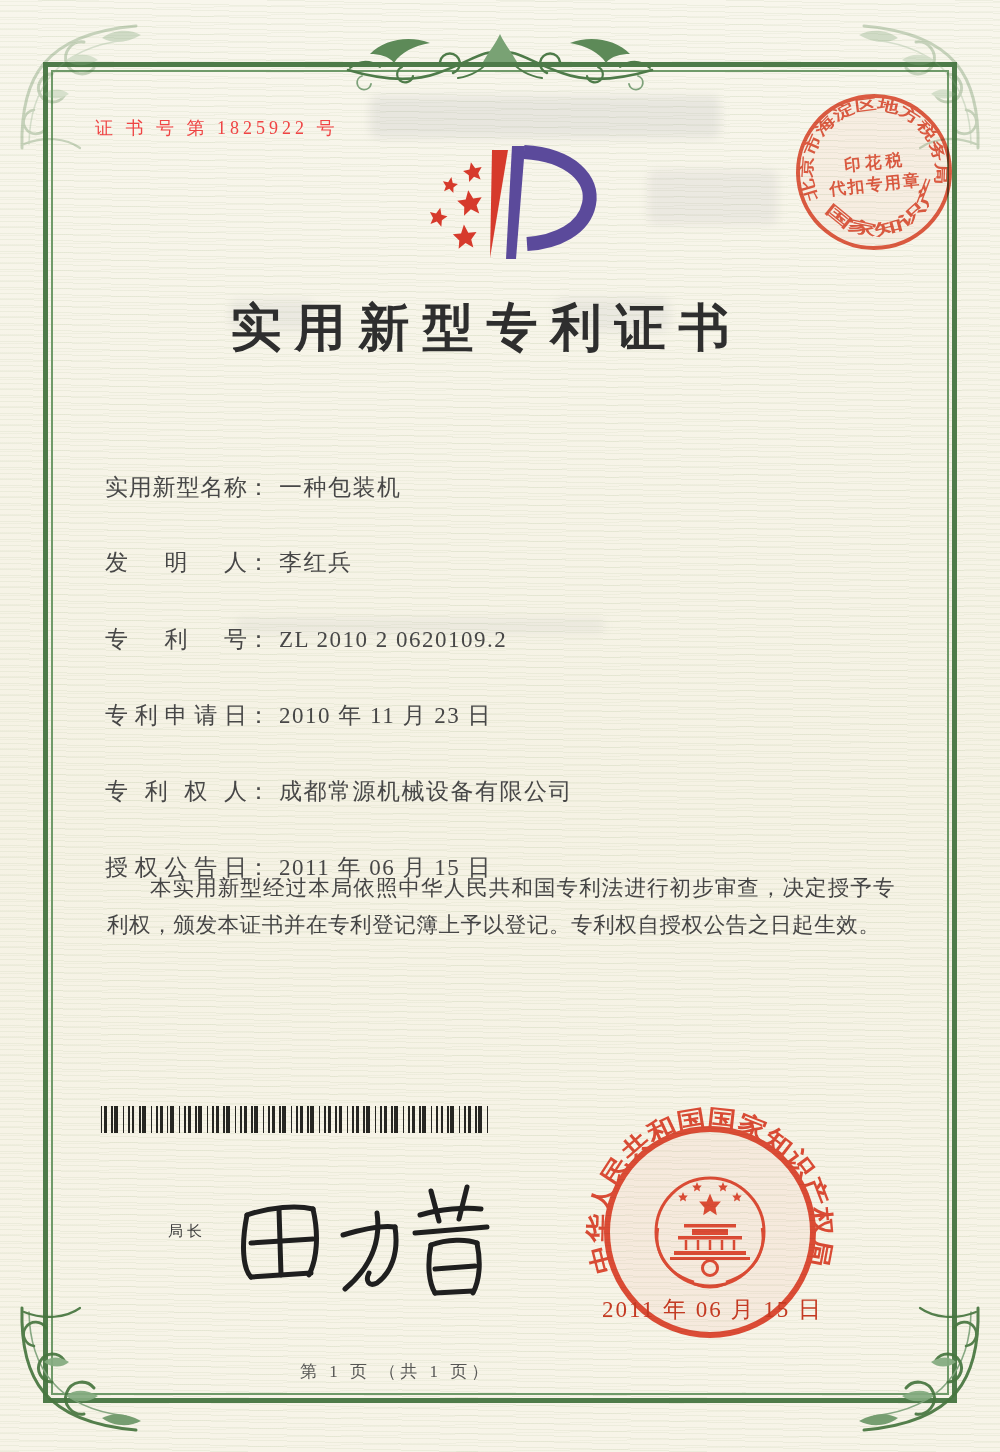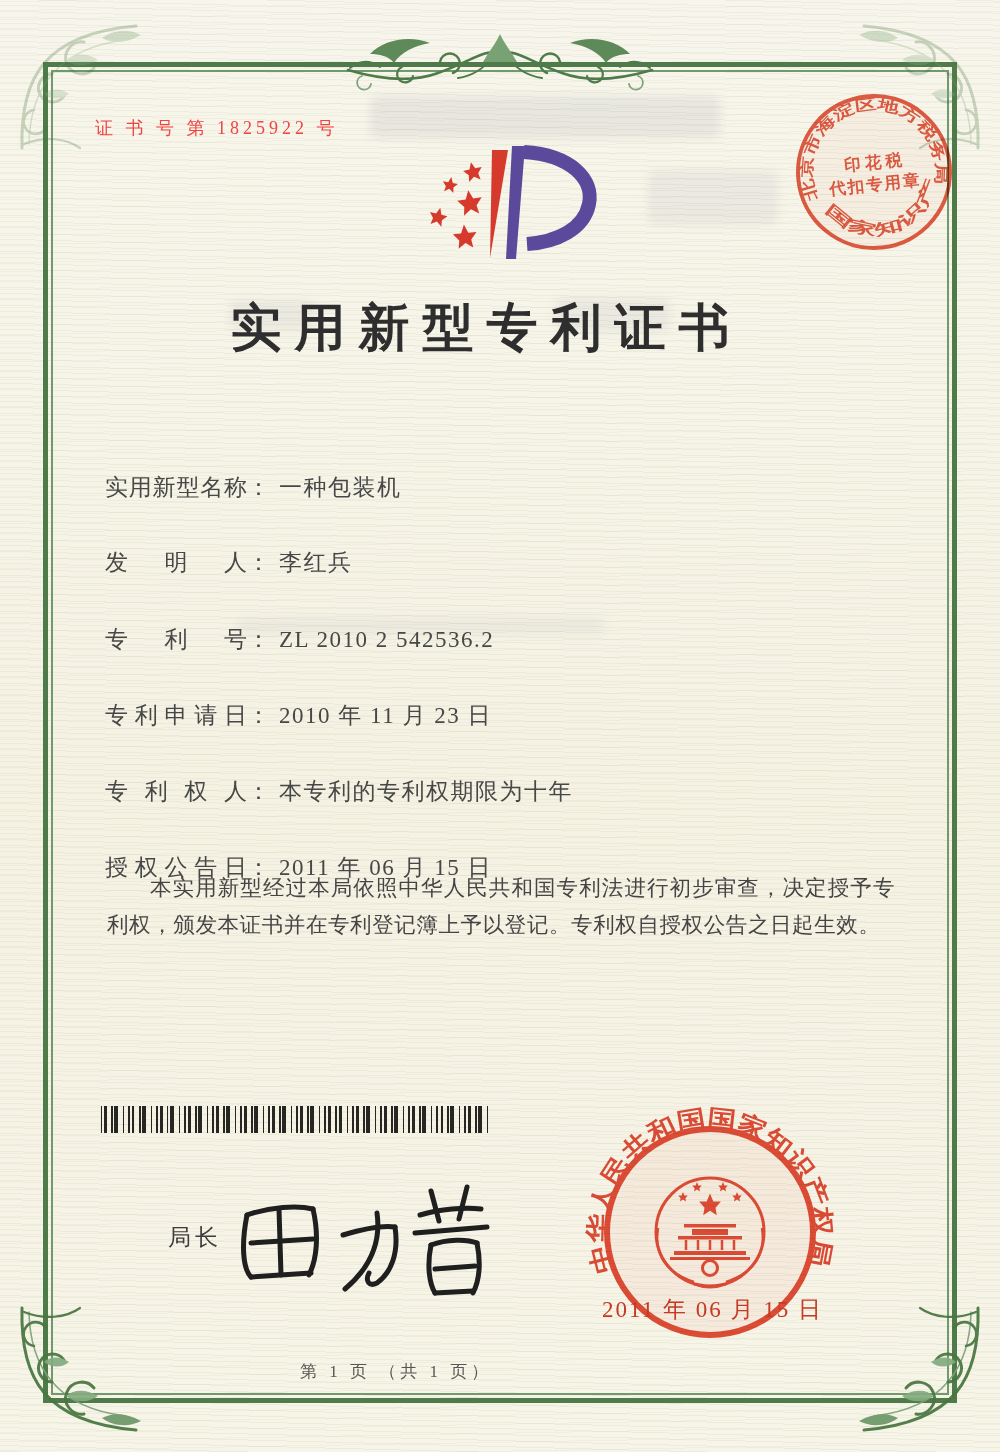--- a/index.html
+++ b/index.html
@@ -31,21 +31,21 @@
 
   .paras{left:95px;top:858px;width:812px;font-size:21.5px;line-height:37px;color:#454545;
          text-align:justify;letter-spacing:0.6px;}
   .paras p{margin:12px;text-indent:2em;}
 
   .barcode{left:100px;top:1106px;width:392px;height:27px;
     background-image:
       repeating-linear-gradient(90deg, rgba(247,244,231,0.95) 0 1px, rgba(0,0,0,0) 1px 34px),
       repeating-linear-gradient(90deg,#262622 0 2px,rgba(0,0,0,0) 2px 4px,#262622 4px 7px,rgba(0,0,0,0) 7px 11px,#262622 11px 13px,rgba(0,0,0,0) 13px 14px,#262622 14px 18px,rgba(0,0,0,0) 18px 23px,#262622 23px 24px,rgba(0,0,0,0) 24px 28px);}
 
-  .director{left:168px;top:1222px;font-size:23px;color:#3c3c3c;letter-spacing:4px;}
+  .director{left:168px;top:1222px;font-size:15px;color:#3c3c3c;letter-spacing:4px;}
   .footer{left:0;top:1360px;width:792px;text-align:center;font-size:17px;color:#575755;letter-spacing:4px;}
 
   .stamp-wrap{left:790px;top:88px;width:168px;height:168px;mix-blend-mode:multiply;opacity:0.93;transform:rotate(-6deg);}
   .seal-wrap{left:565px;top:1087px;width:290px;height:290px;mix-blend-mode:multiply;opacity:0.95;}
   .seal-date{left:602px;top:1294px;width:230px;font-size:23px;color:#c43a22;letter-spacing:2px;white-space:nowrap;}
 
   .ornament{color:#47763f;}
   svg text{font-family:"Liberation Serif","DejaVu Serif",serif;}
 </style>
 </head>
@@ -122,27 +122,27 @@
 
 <h1 class="abs title" style="margin:0;">实用新型专利证书</h1>
 
 <div class="abs row" style="top:424px">
   <span class="f-label">实用新型名称</span><span class="f-colon">：</span><span class="f-value">一种包装机</span>
 </div>
 <div class="abs row" style="top:499px">
   <span class="f-label">发明人</span><span class="f-colon">：</span><span class="f-value">李红兵</span>
 </div>
 <div class="abs row" style="top:576px">
-  <span class="f-label">专利号</span><span class="f-colon">：</span><span class="f-value">ZL 2010 2 542536.2</span>
+  <span class="f-label">专利号</span><span class="f-colon">：</span><span class="f-value">ZL 2010 2 0620109.2</span>
 </div>
 <div class="abs row" style="top:652px">
   <span class="f-label">专利申请日</span><span class="f-colon">：</span><span class="f-value">2010 年 11 月 23 日</span>
 </div>
 <div class="abs row" style="top:728px">
-  <span class="f-label">专利权人</span><span class="f-colon">：</span><span class="f-value">本专利的专利权期限为十年</span>
+  <span class="f-label">专利权人</span><span class="f-colon">：</span><span class="f-value">成都常源机械设备有限公司</span>
 </div>
 <div class="abs row" style="top:804px">
   <span class="f-label">授权公告日</span><span class="f-colon">：</span><span class="f-value">2011 年 06 月 15 日</span>
 </div>
 
 <div class="abs paras">
   <p>本实用新型经过本局依照中华人民共和国专利法进行初步审查，决定授予专利权，颁发本证书并在专利登记簿上予以登记。专利权自授权公告之日起生效。</p>
 </div>
 
 <div class="abs barcode"></div>

